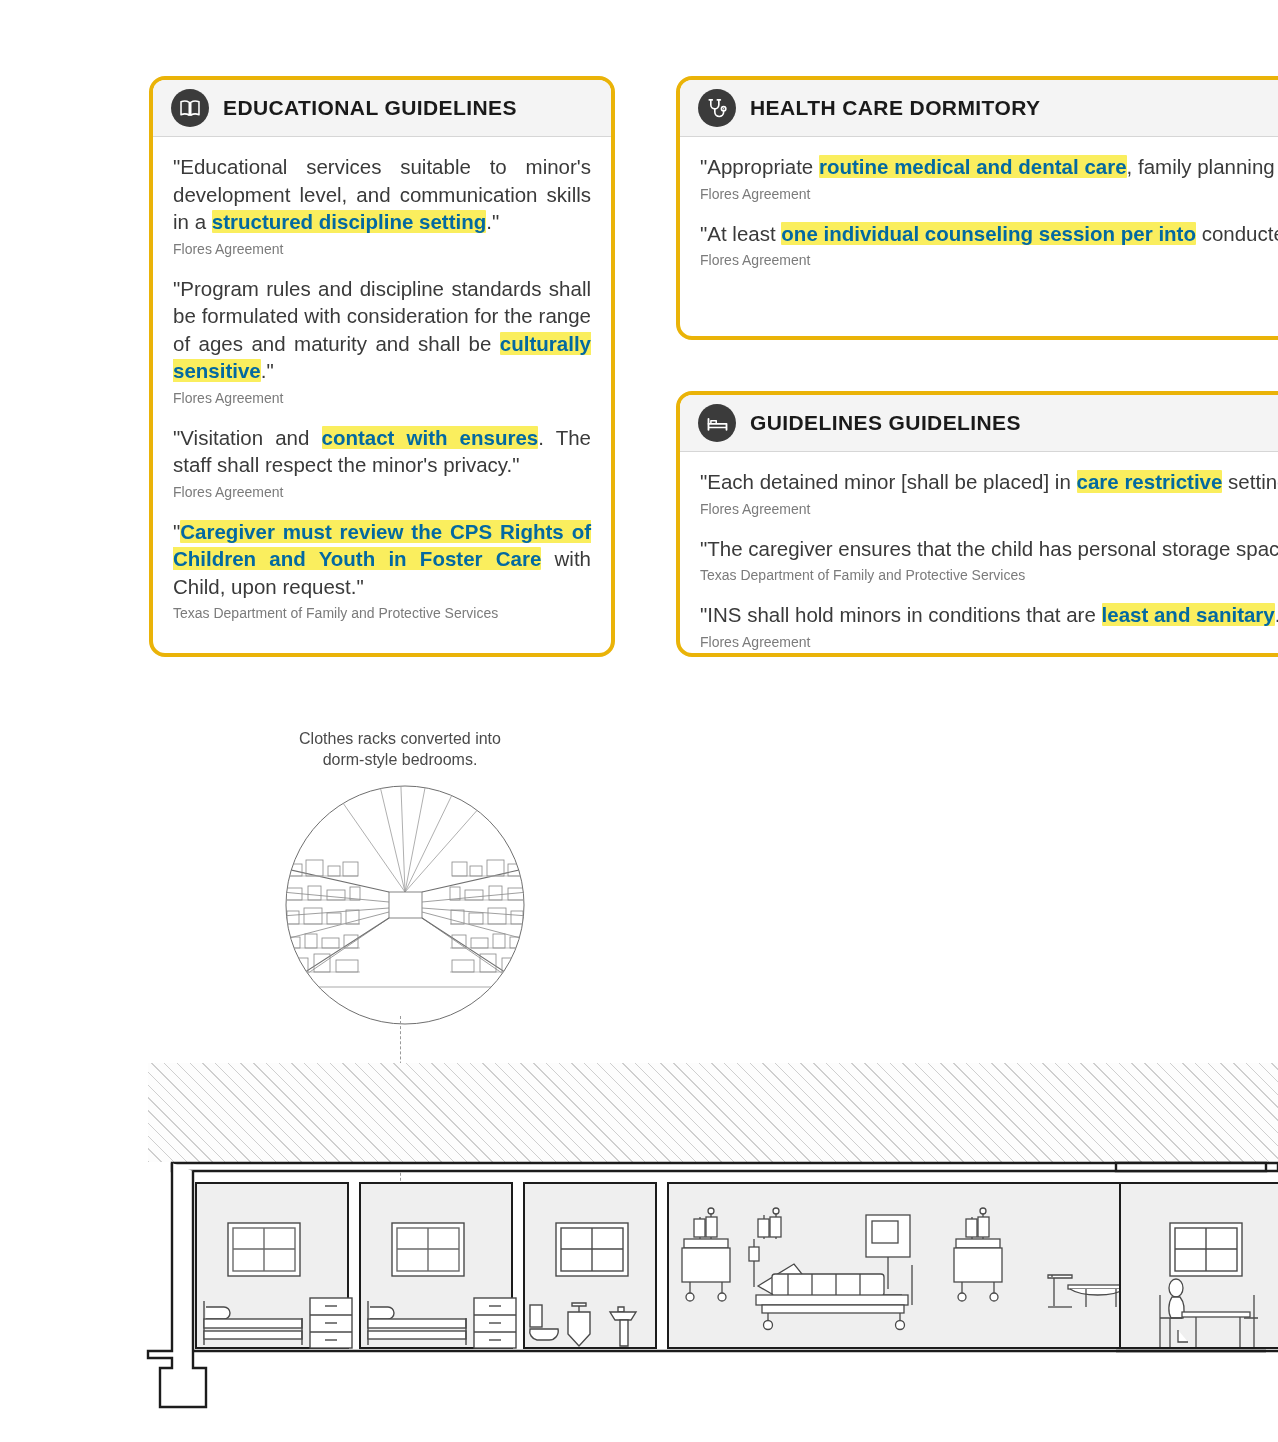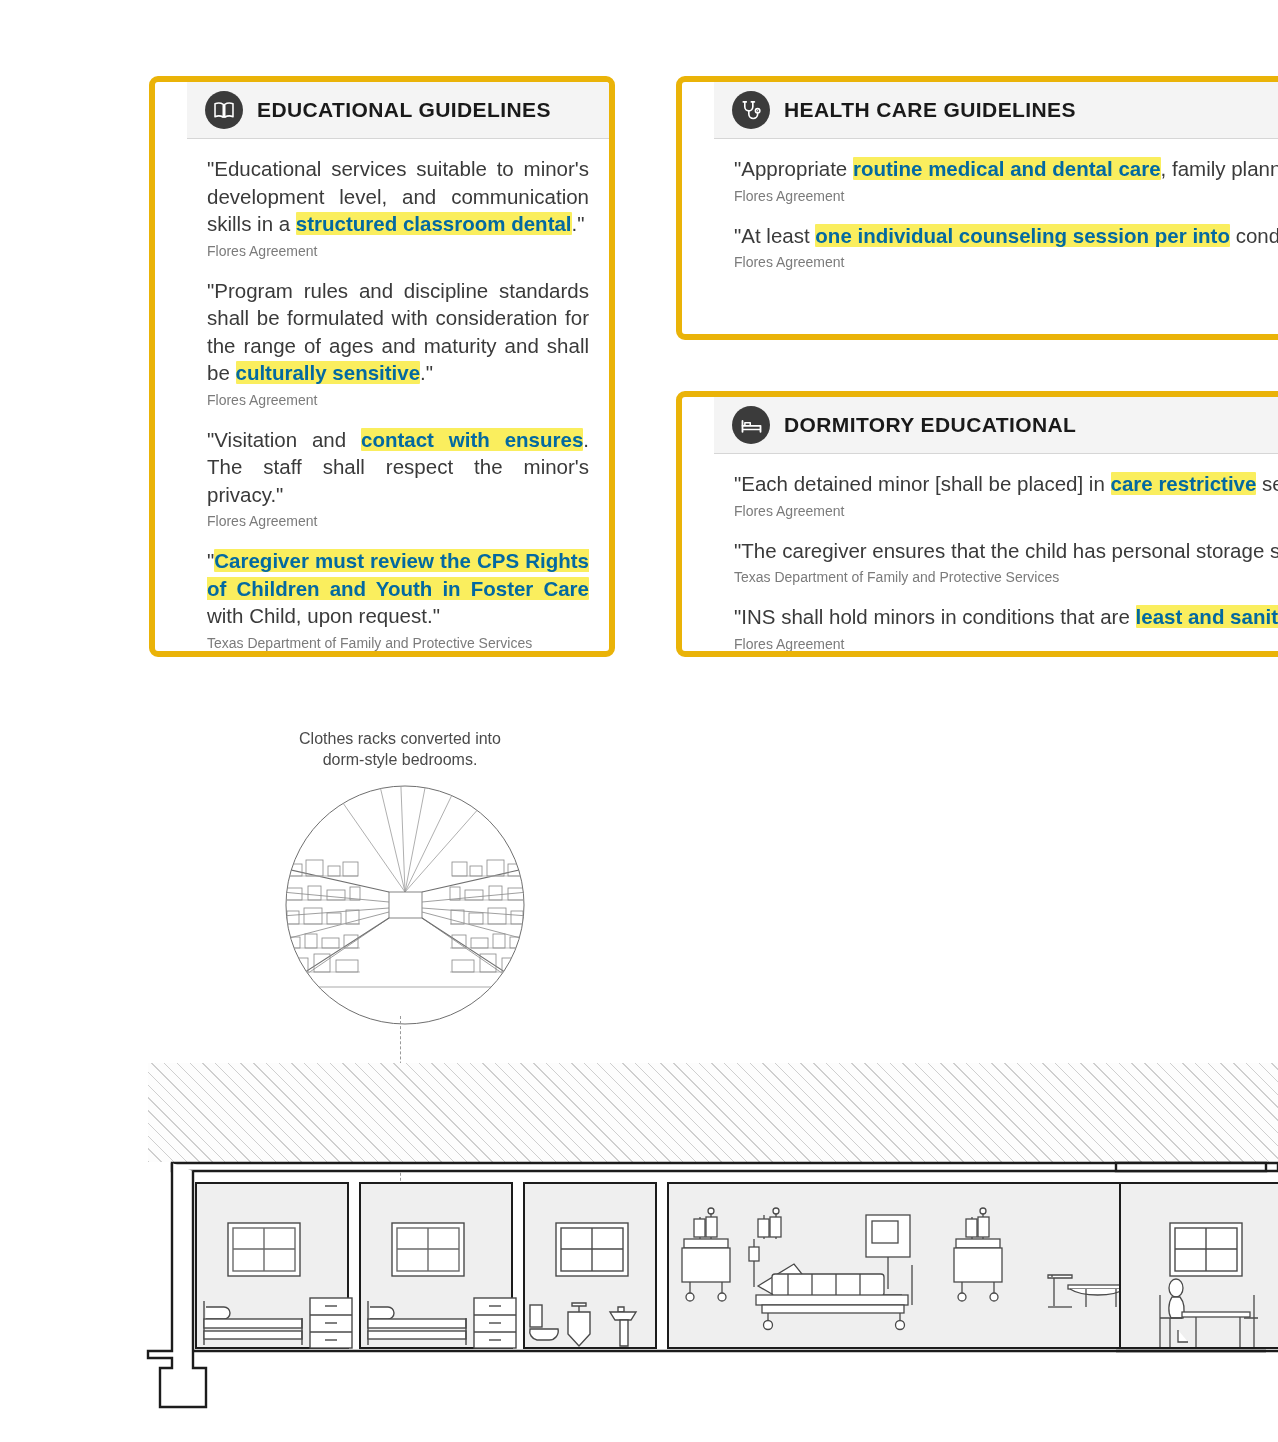--- a/index.html
+++ b/index.html
@@ -9,25 +9,24 @@
     font-family:"Liberation Sans","DejaVu Sans",sans-serif;
     overflow:hidden;
     position:relative;
   }
   .stage{position:absolute;inset:0;width:1278px;height:1442px;overflow:hidden;}
 
   
   .card{
     position:absolute;
     background:#ffffff;
-    border:6px solid #eab308;
-    border-radius:9px;
+    border:4px solid #eab308;
+    border-radius:16px;
     box-sizing:border-box;
     overflow:hidden;
-    padding-left:32px;
   }
   .card-head{
     display:flex;align-items:center;
     gap:14px;
     padding:12px 0 12px 18px;
     background:#f4f4f4;
     border-bottom:1px solid #d6d6d6;
     height:57px;
     box-sizing:border-box;
   }
@@ -113,21 +112,21 @@
         <svg width="22" height="22" viewBox="0 0 24 24">
           <path d="M2.2 5.2c2.7-1.1 6.1-1.2 9 .6v14.1c-2.9-1.8-6.3-1.7-9-.6V5.2z" fill="none" stroke="#ffffff" stroke-width="1.7" stroke-linejoin="round"></path>
           <path d="M21.8 5.2c-2.7-1.1-6.1-1.2-9 .6v14.1c2.9-1.8 6.3-1.7 9-.6V5.2z" fill="none" stroke="#ffffff" stroke-width="1.7" stroke-linejoin="round"></path>
           <line x1="12" y1="5.8" x2="12" y2="19.9" stroke="#ffffff" stroke-width="1.4"></line>
         </svg>
       </span>
       <span class="card-title">EDUCATIONAL GUIDELINES</span>
     </div>
     <div class="card-body">
 
-      <p class="quote"><span>"Educational services suitable to minor's development level, and communication skills in a </span><mark>structured classroom dental</mark><span>."</span></p>
+      <p class="quote"><span>"Educational services suitable to minor's development level, and communication skills in a </span><mark>structured discipline setting</mark><span>."</span></p>
       <p class="src">Flores Agreement</p>
 
       <p class="quote"><span>"Program rules and discipline standards shall be formulated with consideration for the range of ages and maturity and shall be </span><mark>culturally sensitive</mark><span>."</span></p>
       <p class="src">Flores Agreement</p>
 
       <p class="quote"><span>"Visitation and </span><mark>contact with ensures</mark><span>. The staff shall respect the minor's privacy."</span></p>
       <p class="src">Flores Agreement</p>
 
       <p class="quote"><span>"</span><mark>Caregiver must review the CPS Rights of Children and Youth in Foster Care</mark><span> with Child, upon request."</span></p>
       <p class="src">Texas Department of Family and Protective Services</p>
@@ -140,21 +139,21 @@
       <span class="badge">
         <svg width="23" height="23" viewBox="0 0 24 24">
           <path d="M5 3v5.2a4.2 4.2 0 0 0 8.4 0V3" fill="none" stroke="#ffffff" stroke-width="1.7" stroke-linecap="round"></path>
           <line x1="3.4" y1="3" x2="6.6" y2="3" stroke="#ffffff" stroke-width="1.7" stroke-linecap="round"></line>
           <line x1="11.8" y1="3" x2="15" y2="3" stroke="#ffffff" stroke-width="1.7" stroke-linecap="round"></line>
           <path d="M9.2 12.6v3.1a4.6 4.6 0 0 0 9.2 0v-1.6" fill="none" stroke="#ffffff" stroke-width="1.7" stroke-linecap="round"></path>
           <circle cx="18.4" cy="12.3" r="2.3" fill="none" stroke="#ffffff" stroke-width="1.7"></circle>
           <circle cx="18.4" cy="12.3" r=".7" fill="#ffffff"></circle>
         </svg>
       </span>
-      <span class="card-title">HEALTH CARE GUIDELINES</span>
+      <span class="card-title">HEALTH CARE DORMITORY</span>
     </div>
     <div class="card-body">
 
       <p class="quote nowrap"><span>"Appropriate </span><mark>routine medical and dental care</mark><span>, family planning services, and emergency health care services, including a full medical examination."</span></p>
       <p class="src">Flores Agreement</p>
 
       <p class="quote nowrap"><span>"At least </span><mark>one individual counseling session per into</mark><span> conducted by trained social work staff with the specific objectives of reviewing the minor's progress."</span></p>
       <p class="src">Flores Agreement</p>
 
     </div>
@@ -163,21 +162,21 @@
   <div class="card" style="left:676px;top:391px;width:700px;height:266px;">
     <div class="card-head">
       <span class="badge">
         <svg width="23" height="23" viewBox="0 0 24 24">
           <path d="M2.6 7.2v11.4" fill="none" stroke="#ffffff" stroke-width="1.9" stroke-linecap="round"></path>
           <path d="M2.6 12.3h18.8v6.3" fill="none" stroke="#ffffff" stroke-width="1.9" stroke-linecap="round" stroke-linejoin="round"></path>
           <path d="M2.6 16.1h18.8" fill="none" stroke="#ffffff" stroke-width="1.6"></path>
           <path d="M5.1 12.3V9.1h5.6v3.2" fill="none" stroke="#ffffff" stroke-width="1.6" stroke-linejoin="round"></path>
         </svg>
       </span>
-      <span class="card-title">DORMITORY EDUCATIONAL</span>
+      <span class="card-title">GUIDELINES GUIDELINES</span>
     </div>
     <div class="card-body">
 
       <p class="quote nowrap"><span>"Each detained minor [shall be placed] in </span><mark>care restrictive</mark><span> setting appropriate to age and special needs."</span></p>
       <p class="src">Flores Agreement</p>
 
       <p class="quote nowrap"><span>"The caregiver ensures that the child has personal storage space."</span><span></span></p>
       <p class="src">Texas Department of Family and Protective Services</p>
 
       <p class="quote nowrap"><span>"INS shall hold minors in conditions that are </span><mark>least and sanitary</mark><span>."</span></p>

